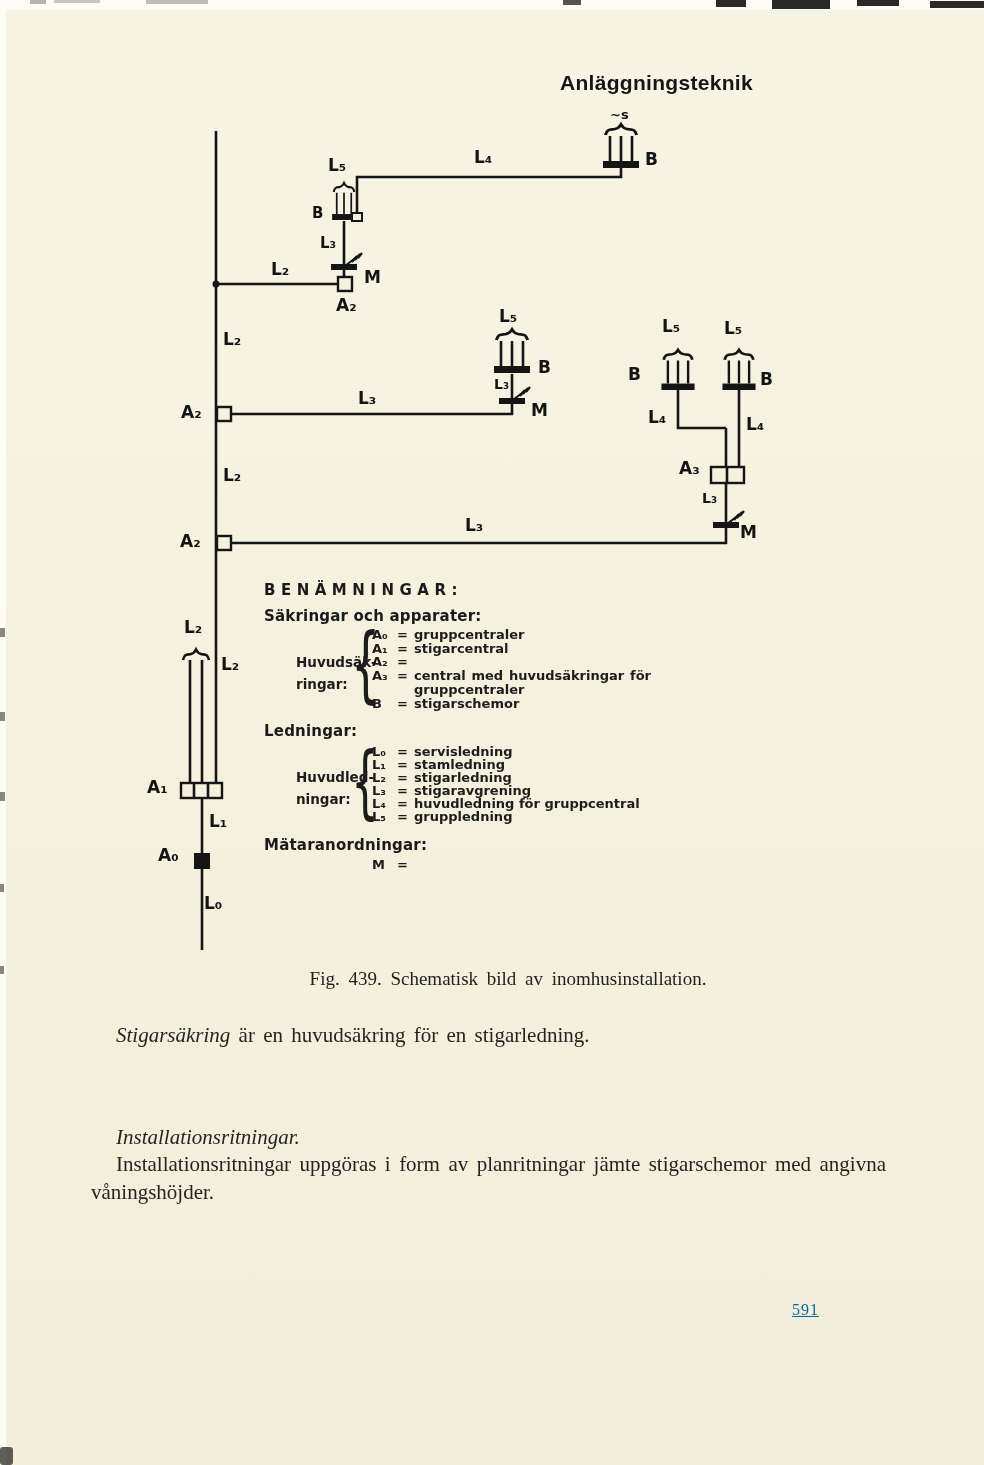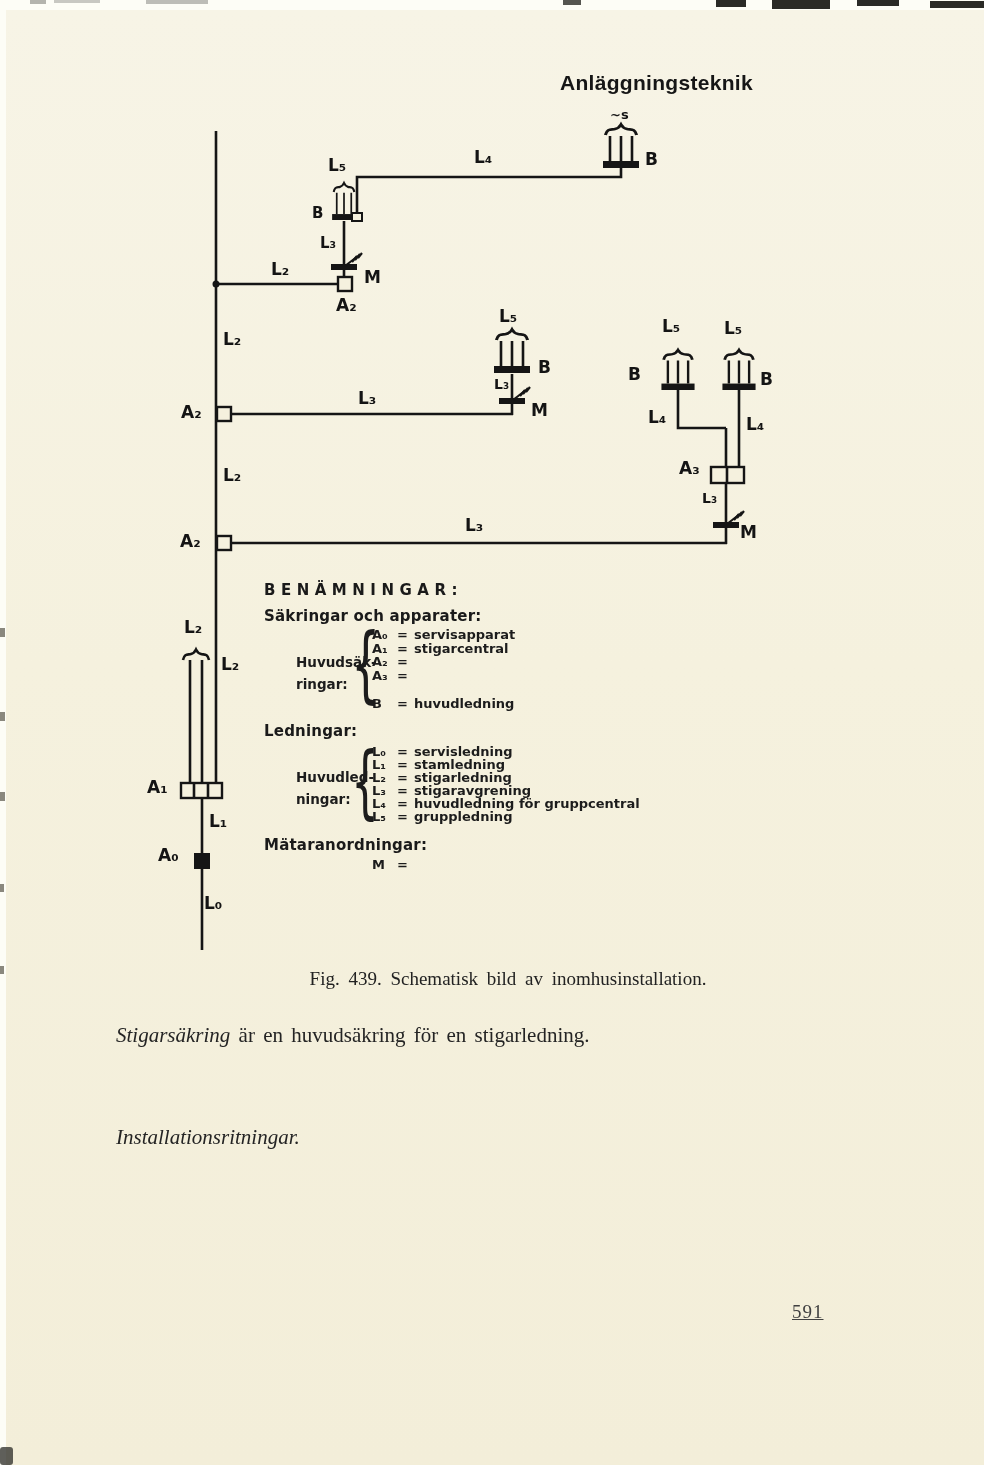--- a/index.html
+++ b/index.html
@@ -34,21 +34,21 @@
   
   .caption{position:absolute;left:16px;top:961px;width:984px;text-align:center;
            font-family:"Liberation Serif",serif;font-size:19px;color:#222;word-spacing:4px;margin-top:7px;}
   .bodyblock{position:absolute;left:91px;width:795px;font-family:"Liberation Serif",serif;
              font-size:21px;line-height:28px;color:#242424;text-align:justify;word-spacing:3px;}
   .bodyblock p{margin:0;text-indent:25px;}
   .ital{font-style:italic;}
   .sect-h{position:absolute;left:116px;top:1125px;font-family:"Liberation Serif",serif;
           font-style:italic;font-size:21px;color:#242424;}
   .folio{position:absolute;left:792px;top:1301px;font-family:"Liberation Serif",serif;
-         font-size:19px;letter-spacing:1px;color:#404040;text-decoration:underline;}
+         font-size:16px;letter-spacing:1px;color:#0369a1;text-decoration:underline;}
   
   .ln{stroke:#151515;stroke-width:2.6;fill:none;}
   .ln2{stroke:#151515;stroke-width:2.2;fill:none;}
   .box{fill:#f5f1de;stroke:#151515;stroke-width:2.4;}
   .fill{fill:#151515;stroke:none;}
 </style>
 </head>
 <body>
 
 <div id="stage">
@@ -162,39 +162,40 @@
   <div class="leg-title">BENÄMNINGAR:</div>
   <div class="leg-h" style="left:264px;top:607px">Säkringar och apparater:</div>
 
   <div class="leg-g" style="left:296px;top:654px">Huvudsäk-</div>
   <div class="leg-g" style="left:296px;top:676px">ringar:</div>
   <div class="leg-brace" style="left:351px;top:622px;font-size:84px;line-height:84px">{</div>
 
   <div class="leg-item" style="top:628px">
     <span class="leg-sym">A₀</span>
       <span class="leg-eq">=</span>
-      <span class="leg-def">servisapparat</span>
+      <span class="leg-def">gruppcentraler</span>
   </div>
   <div class="leg-item" style="top:642px">
     <span class="leg-sym">A₁</span>
       <span class="leg-eq">=</span>
       <span class="leg-def">stigarcentral</span>
   </div>
   <div class="leg-item" style="top:655px">
     <span class="leg-sym">A₂</span>
       <span class="leg-eq">=</span>
   </div>
   <div class="leg-item" style="top:669px">
     <span class="leg-sym">A₃</span>
       <span class="leg-eq">=</span>
+      <span class="leg-def">central med huvudsäkringar för gruppcentraler</span>
   </div>
   <div class="leg-item" style="top:697px">
     <span class="leg-sym">B</span>
       <span class="leg-eq">=</span>
-      <span class="leg-def">huvudledning</span>
+      <span class="leg-def">stigarschemor</span>
   </div>
 
   <div class="leg-h" style="left:264px;top:722px">Ledningar:</div>
 
   <div class="leg-g" style="left:296px;top:769px">Huvudled-</div>
   <div class="leg-g" style="left:296px;top:791px">ningar:</div>
   <div class="leg-brace" style="left:351px;top:742px;font-size:80px;line-height:80px">{</div>
 
   <div class="leg-item" style="top:745px">
     <span class="leg-sym">L₀</span>
@@ -234,15 +235,18 @@
   </div>
 
   <div class="caption">Fig. 439. Schematisk bild av inomhusinstallation.</div>
 
   <div class="bodyblock" style="top:1021px">
     <p><span class="ital">Stigarsäkring</span><span> är en huvudsäkring för en stigarledning.</span></p>
   </div>
 
   <div class="sect-h">Installationsritningar.</div>
 
+  <div class="bodyblock" style="top:1150px">
+    <p>Installationsritningar uppgöras i form av planritningar jämte stigarschemor med angivna våningshöjder.</p>
+  </div>
 
   <div class="folio">591</div>
 </div>
 
 </body></html>

